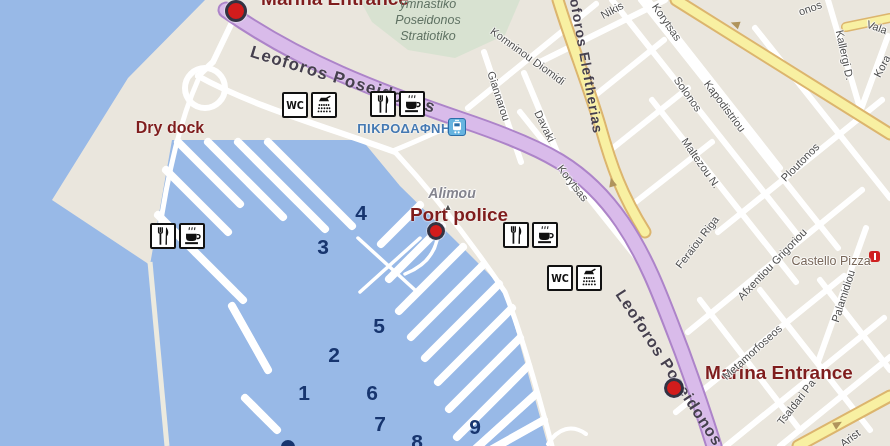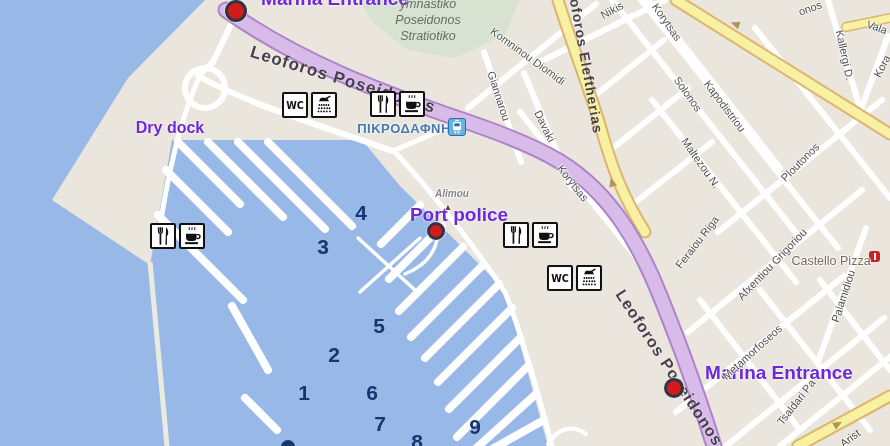--- a/index.html
+++ b/index.html
@@ -1,20 +1,20 @@
 <!DOCTYPE html>
 <html><head>
 <meta charset="utf-8">
 <style>
   html,body{margin:0;padding:0;background:#222;}
   #map-canvas{position:relative;width:890px;height:446px;overflow:hidden;
     font-family:"Liberation Sans","DejaVu Sans",sans-serif;background:#98b9e7;}
   #base-svg{position:absolute;left:0;top:0;}
   .abs{position:absolute;}
-  .navy-label{position:absolute;transform:translate(-50%,-50%);color:#6d28d9;
+  .navy-label{position:absolute;transform:translate(-50%,-50%);color:#7f1d1d;
     font-weight:bold;white-space:nowrap;text-shadow:0 0 2px rgba(255,255,255,.75),0 0 2px rgba(255,255,255,.75);padding-left:26px;}
   .street-label{position:absolute;white-space:nowrap;color:#4e4e4e;
     text-shadow:0 1px 1px #fff,0 -1px 1px #fff,1px 0 1px #fff,-1px 0 1px #fff;}
   .street-label.onroad{color:#46404e;font-weight:bold;letter-spacing:1px;
     text-shadow:0 0 2px rgba(255,255,255,.55);}
   .street-label.area{color:#84848e;font-style:italic;font-weight:bold;}
   .street-label.poi{color:#79685a;}
   .pier-num{position:absolute;transform:translate(-50%,-50%);color:#17356f;
     font-size:21px;font-weight:bold;}
   .amenity-box{position:absolute;width:26px;height:26px;box-sizing:border-box;
@@ -182,21 +182,21 @@
       <div class="street-label " style="left: 697px; top: 242px; font-size: 11px; transform: translate(-50%, -50%) rotate(-52deg);">Feraiou Riga</div>
       <div class="street-label " style="left: 772px; top: 264px; font-size: 11px; transform: translate(-50%, -50%) rotate(-46deg);">Afxentiou Grigoriou</div>
       <div class="street-label " style="left: 752px; top: 352px; font-size: 11px; transform: translate(-50%, -50%) rotate(-42deg);">Metamorfoseos</div>
       <div class="street-label " style="left: 796px; top: 402px; font-size: 11px; transform: translate(-50%, -50%) rotate(-52deg);">Tsaldari Pa</div>
       <div class="street-label " style="left: 843px; top: 296px; font-size: 11px; transform: translate(-50%, -50%) rotate(-72deg);">Palamidiou</div>
       <div class="street-label " style="left: 845px; top: 55px; font-size: 11px; transform: translate(-50%, -50%) rotate(78deg);">Kallergi D.</div>
       <div class="street-label " style="left: 877px; top: 27px; font-size: 11px; transform: translate(-50%, -50%) rotate(20deg);">Vala</div>
       <div class="street-label " style="left: 882px; top: 66px; font-size: 11px; transform: translate(-50%, -50%) rotate(-62deg);">Kora</div>
       <div class="street-label " style="left: 810px; top: 8px; font-size: 11px; transform: translate(-50%, -50%) rotate(-20deg);">onos</div>
       <div class="street-label " style="left: 850px; top: 438px; font-size: 11px; transform: translate(-50%, -50%) rotate(-36deg);">Arist</div>
-      <div class="street-label area" style="left: 452px; top: 193px; font-size: 10px; transform: translate(-50%, -50%) rotate(0deg);">Alimou</div>
+      <div class="street-label area" style="left: 452px; top: 193px; font-size: 14px; transform: translate(-50%, -50%) rotate(0deg);">Alimou</div>
       <div class="street-label poi" style="left: 831px; top: 261px; font-size: 12.5px; transform: translate(-50%, -50%) rotate(0deg);">Castello Pizza</div>
       <div class="street-label " style="left: 448px; top: 207px; font-size: 9px; transform: translate(-50%, -50%) rotate(0deg);">▲</div>
       <div class="pier-num" style="left: 304px; top: 393px;">1</div>
       <div class="pier-num" style="left: 334px; top: 355px;">2</div>
       <div class="pier-num" style="left: 323px; top: 247px;">3</div>
       <div class="pier-num" style="left: 361px; top: 213px;">4</div>
       <div class="pier-num" style="left: 379px; top: 326px;">5</div>
       <div class="pier-num" style="left: 372px; top: 393px;">6</div>
       <div class="pier-num" style="left: 380px; top: 424px;">7</div>
       <div class="pier-num" style="left: 417px; top: 442px;">8</div>

